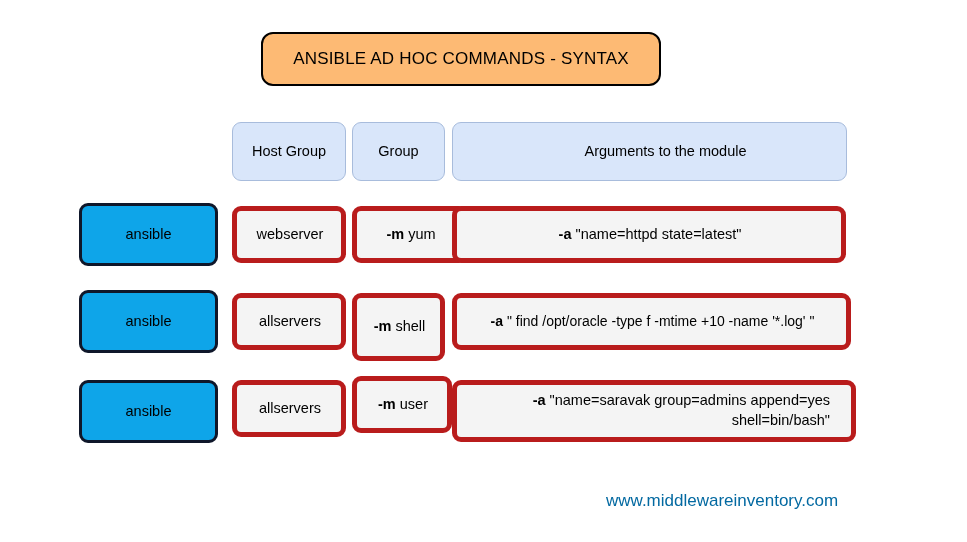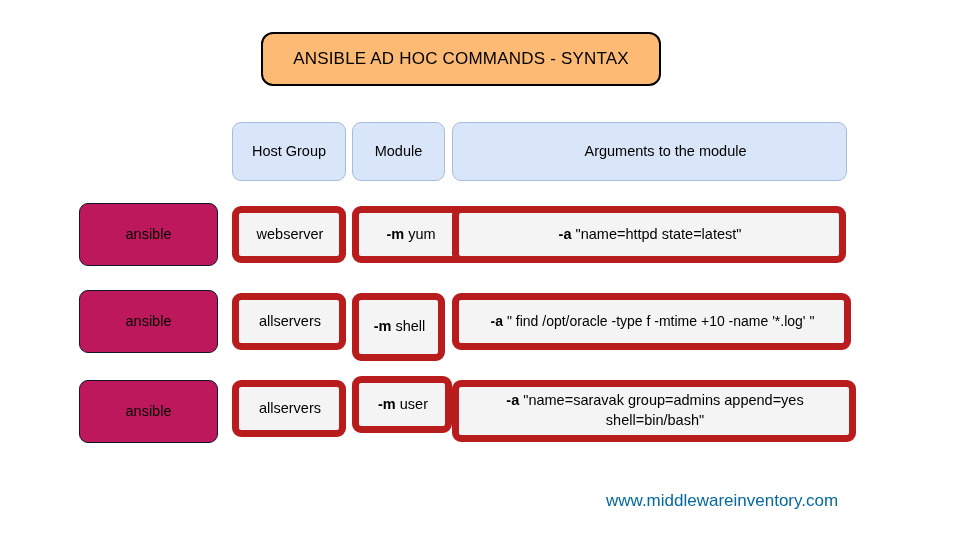--- a/index.html
+++ b/index.html
@@ -52,29 +52,29 @@
     text-align: center;
     font-size: 14.5px;
     line-height: 1.35;
     padding: 2px 8px;
   }
   .cell-head {
     background: #d9e6fa;
     border: 1px solid #a8bcdc;
   }
   .cell-pink {
-    background: #be185d;
-    border: 1px solid #0f172a;
+    background: #0ea5e9;
+    border: 3px solid #0f172a;
   }
   .cell-gray {
     background: #f4f4f4;
-    border: 7px solid #b91c1c;
+    border: 5px solid #b91c1c;
     padding-left: 10px;
   }
-  .cell .txt { display: block; }
+  .cell .txt { display: block; text-align: right; }
   .flag { font-weight: bold; }
 
   
   .footer {
     position: absolute;
     left: 606px;
     top: 491px;
     font-size: 17px;
     color: #0369a1;
     white-space: nowrap;
@@ -86,21 +86,21 @@
 <div id="canvas">
 
   <div class="title-box">
     <span class="title-text">ANSIBLE AD HOC COMMANDS - SYNTAX</span>
   </div>
 
   <div class="cell cell-head" style="left:232px; top:122px; width:114px; height:59px;">
     <span class="txt">Host Group</span>
   </div>
   <div class="cell cell-head" style="left:352px; top:122px; width:93px; height:59px;">
-    <span class="txt">Module</span>
+    <span class="txt">Group</span>
   </div>
   <div class="cell cell-head" style="left:452px; top:122px; width:395px; height:59px;padding-left:40px;">
     <span class="txt">Arguments to the module</span>
   </div>
 
   <div class="cell cell-pink" style="left:79px; top:203px; width:139px; height:63px;">
     <span class="txt">ansible</span>
   </div>
   <div class="cell cell-gray" style="left:232px; top:206px; width:114px; height:57px;">
     <span class="txt">webserver</span>

